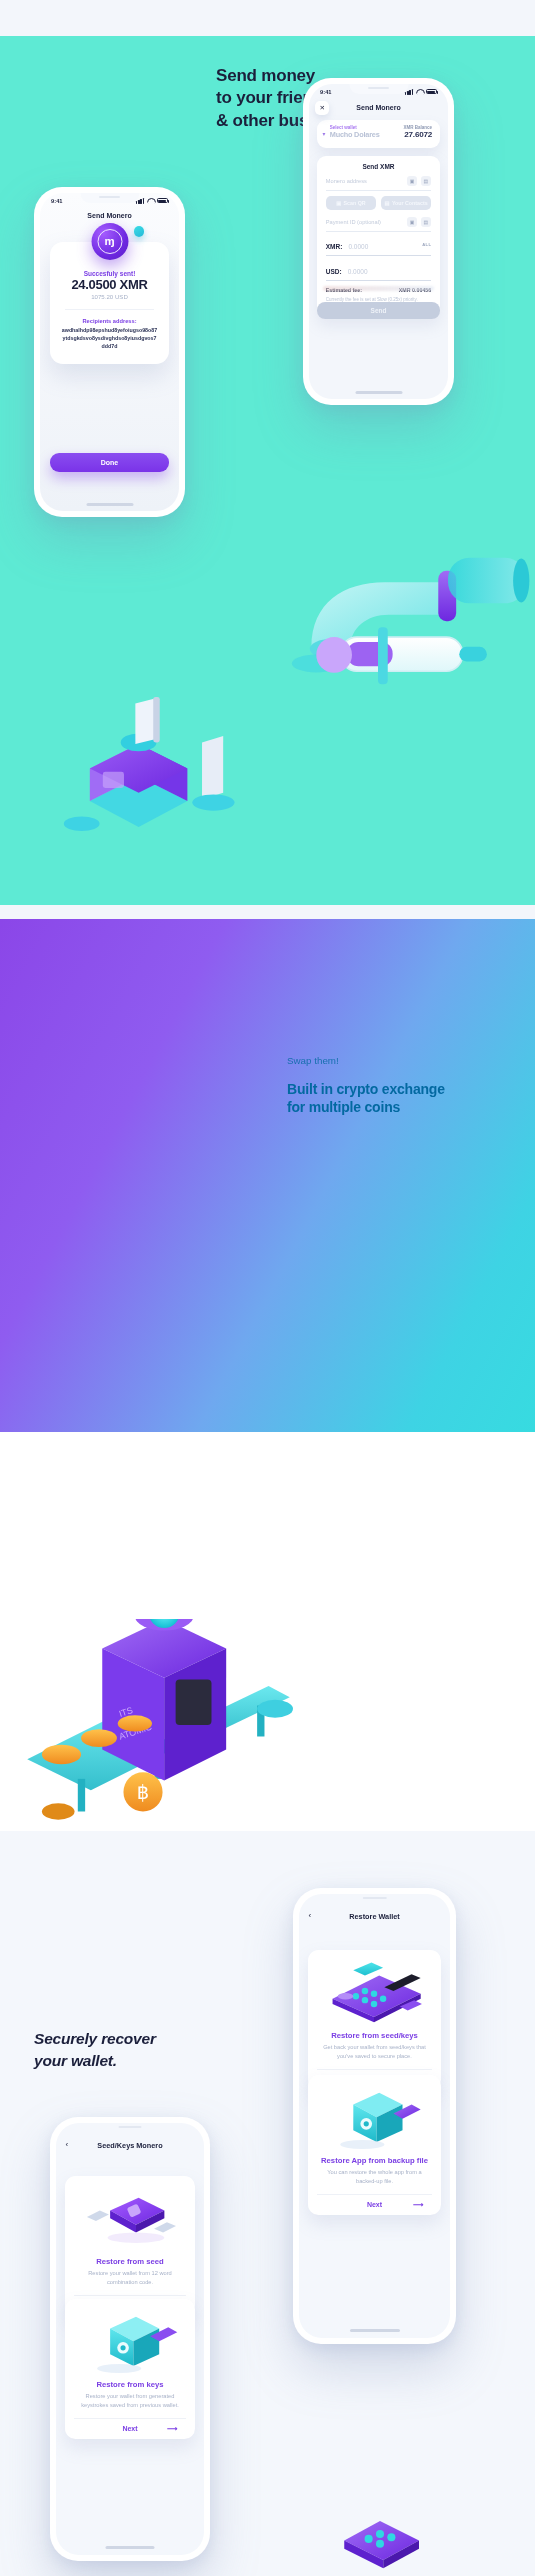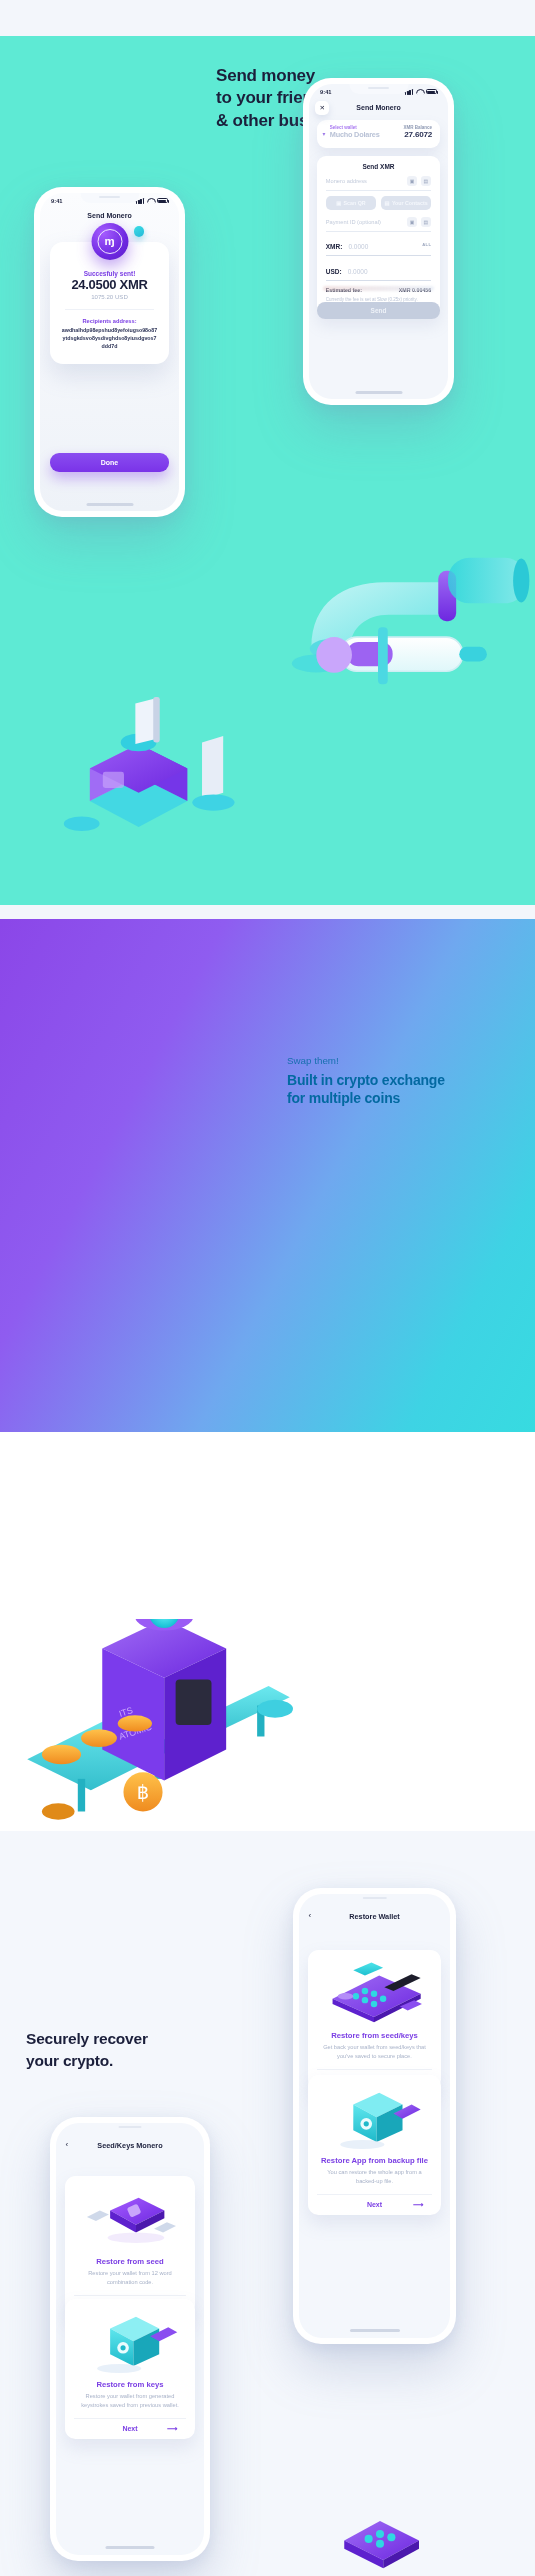--- a/index.html
+++ b/index.html
@@ -166,26 +166,26 @@
   #phoneB .homebar{ bottom:5.7px; width:47px; height:2.4px; }
 
   
   #sec2 { top:919px; height:912px; background:#ffffff; }
   .purpleBg{
     position:absolute; left:0; top:0; width:536px; height:513px;
     background:linear-gradient(118deg,#8b46e8 0%,#8f5cf0 28%,#6fa8ef 58%,#3ed3e4 84%,#37dbe0 100%);
   }
   .swapTxt{ position:absolute; left:287px; top:1055px; color:#0369a1; z-index:6; }
   .swapKicker{ font-size:9.8px; opacity:.82; font-weight:400; }
-  .swapHead{ font-size:14px; font-weight:700; line-height:1.3; margin-top:5px; letter-spacing:-0.2px;}
+  .swapHead{ font-size:14px; font-weight:700; line-height:1.3; margin-top:14px; letter-spacing:-0.2px;}
 
   
   #sec3{ top:1831px; height:745px; background:#f4f7fc; }
-  .headline3{ position:absolute; left:26px; top:2028px; z-index:6;
-              font-size:15.5px; font-weight:700; color:#1b1f3b; line-height:1.4; letter-spacing:-0.2px;}
+  .headline3{ position:absolute; left:34px; top:2028px; z-index:6;
+              font-size:15.5px; font-weight:700; color:#1b1f3b; line-height:1.4; letter-spacing:-0.2px;font-style:italic;}
 
   
   #phoneE{ left:293px; top:1888px; width:163px; height:456px; }
   #phoneE .phone-inner{ background:#f4f7fc; }
   #phoneE .notch{ width:64px; height:10.6px; background:#f4f7fc; }
   #phoneE .notch .speaker{ width:24.4px; height:2.4px; }
   #phoneE .navtitle{ top:18px; font-size:7.3px; }
   .backBtn{ position:absolute; left:9.8px; top:17px; font-size:8.1px; color:#1b1f3b; cursor:pointer; z-index:7; }
   .resCard{ position:absolute; left:9px; right:9px; background:#fff; border-radius:10.6px;
             box-shadow:0 8.1px 18px rgba(130,145,185,.16); padding:8.1px 9.8px 0; overflow:hidden;}
@@ -452,21 +452,21 @@
     <text x="146" y="221" font-size="24" fill="#fff" text-anchor="middle" font-family="Liberation Sans">฿</text>
     <ellipse cx="42" cy="236" rx="20" ry="10" fill="#e08a18"></ellipse>
     <ellipse cx="308" cy="110" rx="22" ry="11" fill="#3ecfe0"></ellipse>
   </svg>
 </div>
 
 <div class="section" id="sec3"></div>
 
 <div class="headline3">
   <div>Securely recover</div>
-  <div>your crypto.</div>
+  <div>your wallet.</div>
 </div>
 
 <div class="swapTxt">
   <div class="swapKicker">Swap them!</div>
   <div class="swapHead">
     <div>Built in crypto exchange</div>
     <div>for multiple coins</div>
   </div>
 </div>
 

